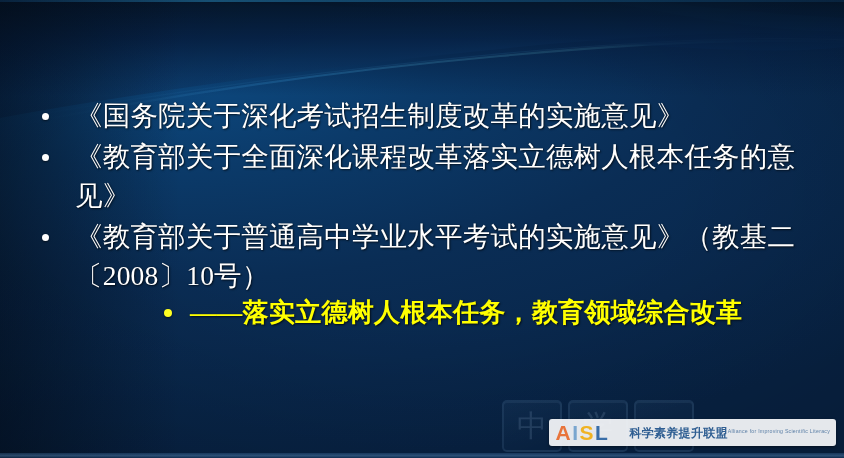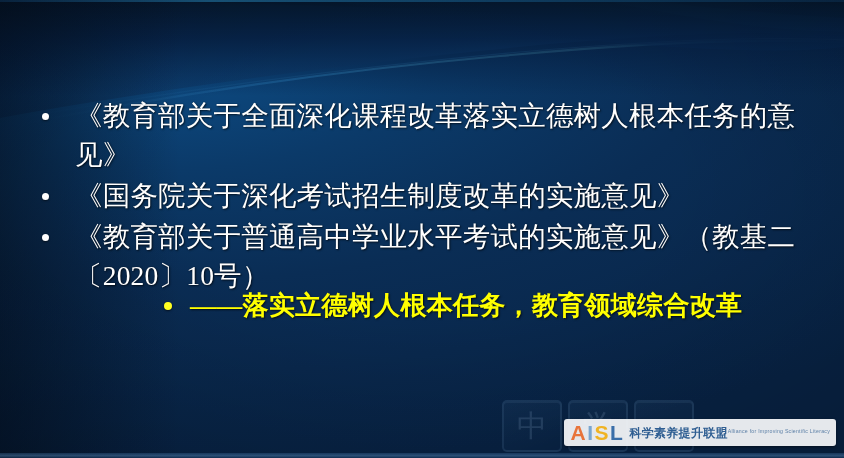--- a/index.html
+++ b/index.html
@@ -114,21 +114,21 @@
     font-size: 27.5px;
     line-height: 39px;
     letter-spacing: .2px;
     text-shadow: 1px 1px 2px rgba(0,0,0,.65), 0 0 1px rgba(0,0,0,.5);
     font-family: "Liberation Serif", "DejaVu Serif", serif;
   }
 
   .sub-list {
     position: absolute;
     left: 160px;
-    top: 288px;
+    top: 295px;
     width: 680px;
   }
   .sub-text {
     color: #ffff00;
     font-size: 26px;
     line-height: 36px;
     font-weight: bold;
     letter-spacing: .3px;
     text-shadow: 1px 1px 2px rgba(0,0,0,.7);
     font-family: "Liberation Serif", "DejaVu Serif", serif;
@@ -159,21 +159,21 @@
     line-height: 1;
     font-family: "Liberation Sans", sans-serif;
   }
 
   .logo {
     position: absolute;
     right: 8px;
     bottom: 12px;
     display: flex;
     align-items: center;
-    gap: 5px;
+    gap: 20px;
     padding: 3px 6px 3px 7px;
     background: rgba(246,248,250,.93);
     border-radius: 3px;
     box-shadow: 0 1px 3px rgba(0,0,0,.45);
   }
   .logo-aisl {
     font-family: "Liberation Sans", sans-serif;
     font-size: 21px;
     font-weight: bold;
     letter-spacing: 1.5px;
@@ -254,31 +254,31 @@
   <div class="bg-vignette"></div>
   <div class="edge-top"></div>
   <div class="edge-bottom"></div>
 
   <div class="content">
 
     <div class="bullet-list">
 
       <div class="bullet-item">
         <span class="dot"></span>
-        <span class="line-text">《教育部关于全面深化课程改革落实立德树人根本任务的意见》</span>
+        <span class="line-text">《国务院关于深化考试招生制度改革的实施意见》</span>
       </div>
 
       <div class="bullet-item">
         <span class="dot"></span>
-        <span class="line-text">《国务院关于深化考试招生制度改革的实施意见》</span>
+        <span class="line-text">《教育部关于全面深化课程改革落实立德树人根本任务的意见》</span>
       </div>
 
       <div class="bullet-item">
         <span class="dot"></span>
-        <span class="line-text">《教育部关于普通高中学业水平考试的实施意见》（教基二〔2020〕10号）</span>
+        <span class="line-text">《教育部关于普通高中学业水平考试的实施意见》（教基二〔2008〕10号）</span>
       </div>
 
     </div>
 
     <div class="sub-list">
       <div class="bullet-item">
         <span class="dot dot-yellow"></span>
         <span class="sub-text">——落实立德树人根本任务，教育领域综合改革</span>
       </div>
     </div>

